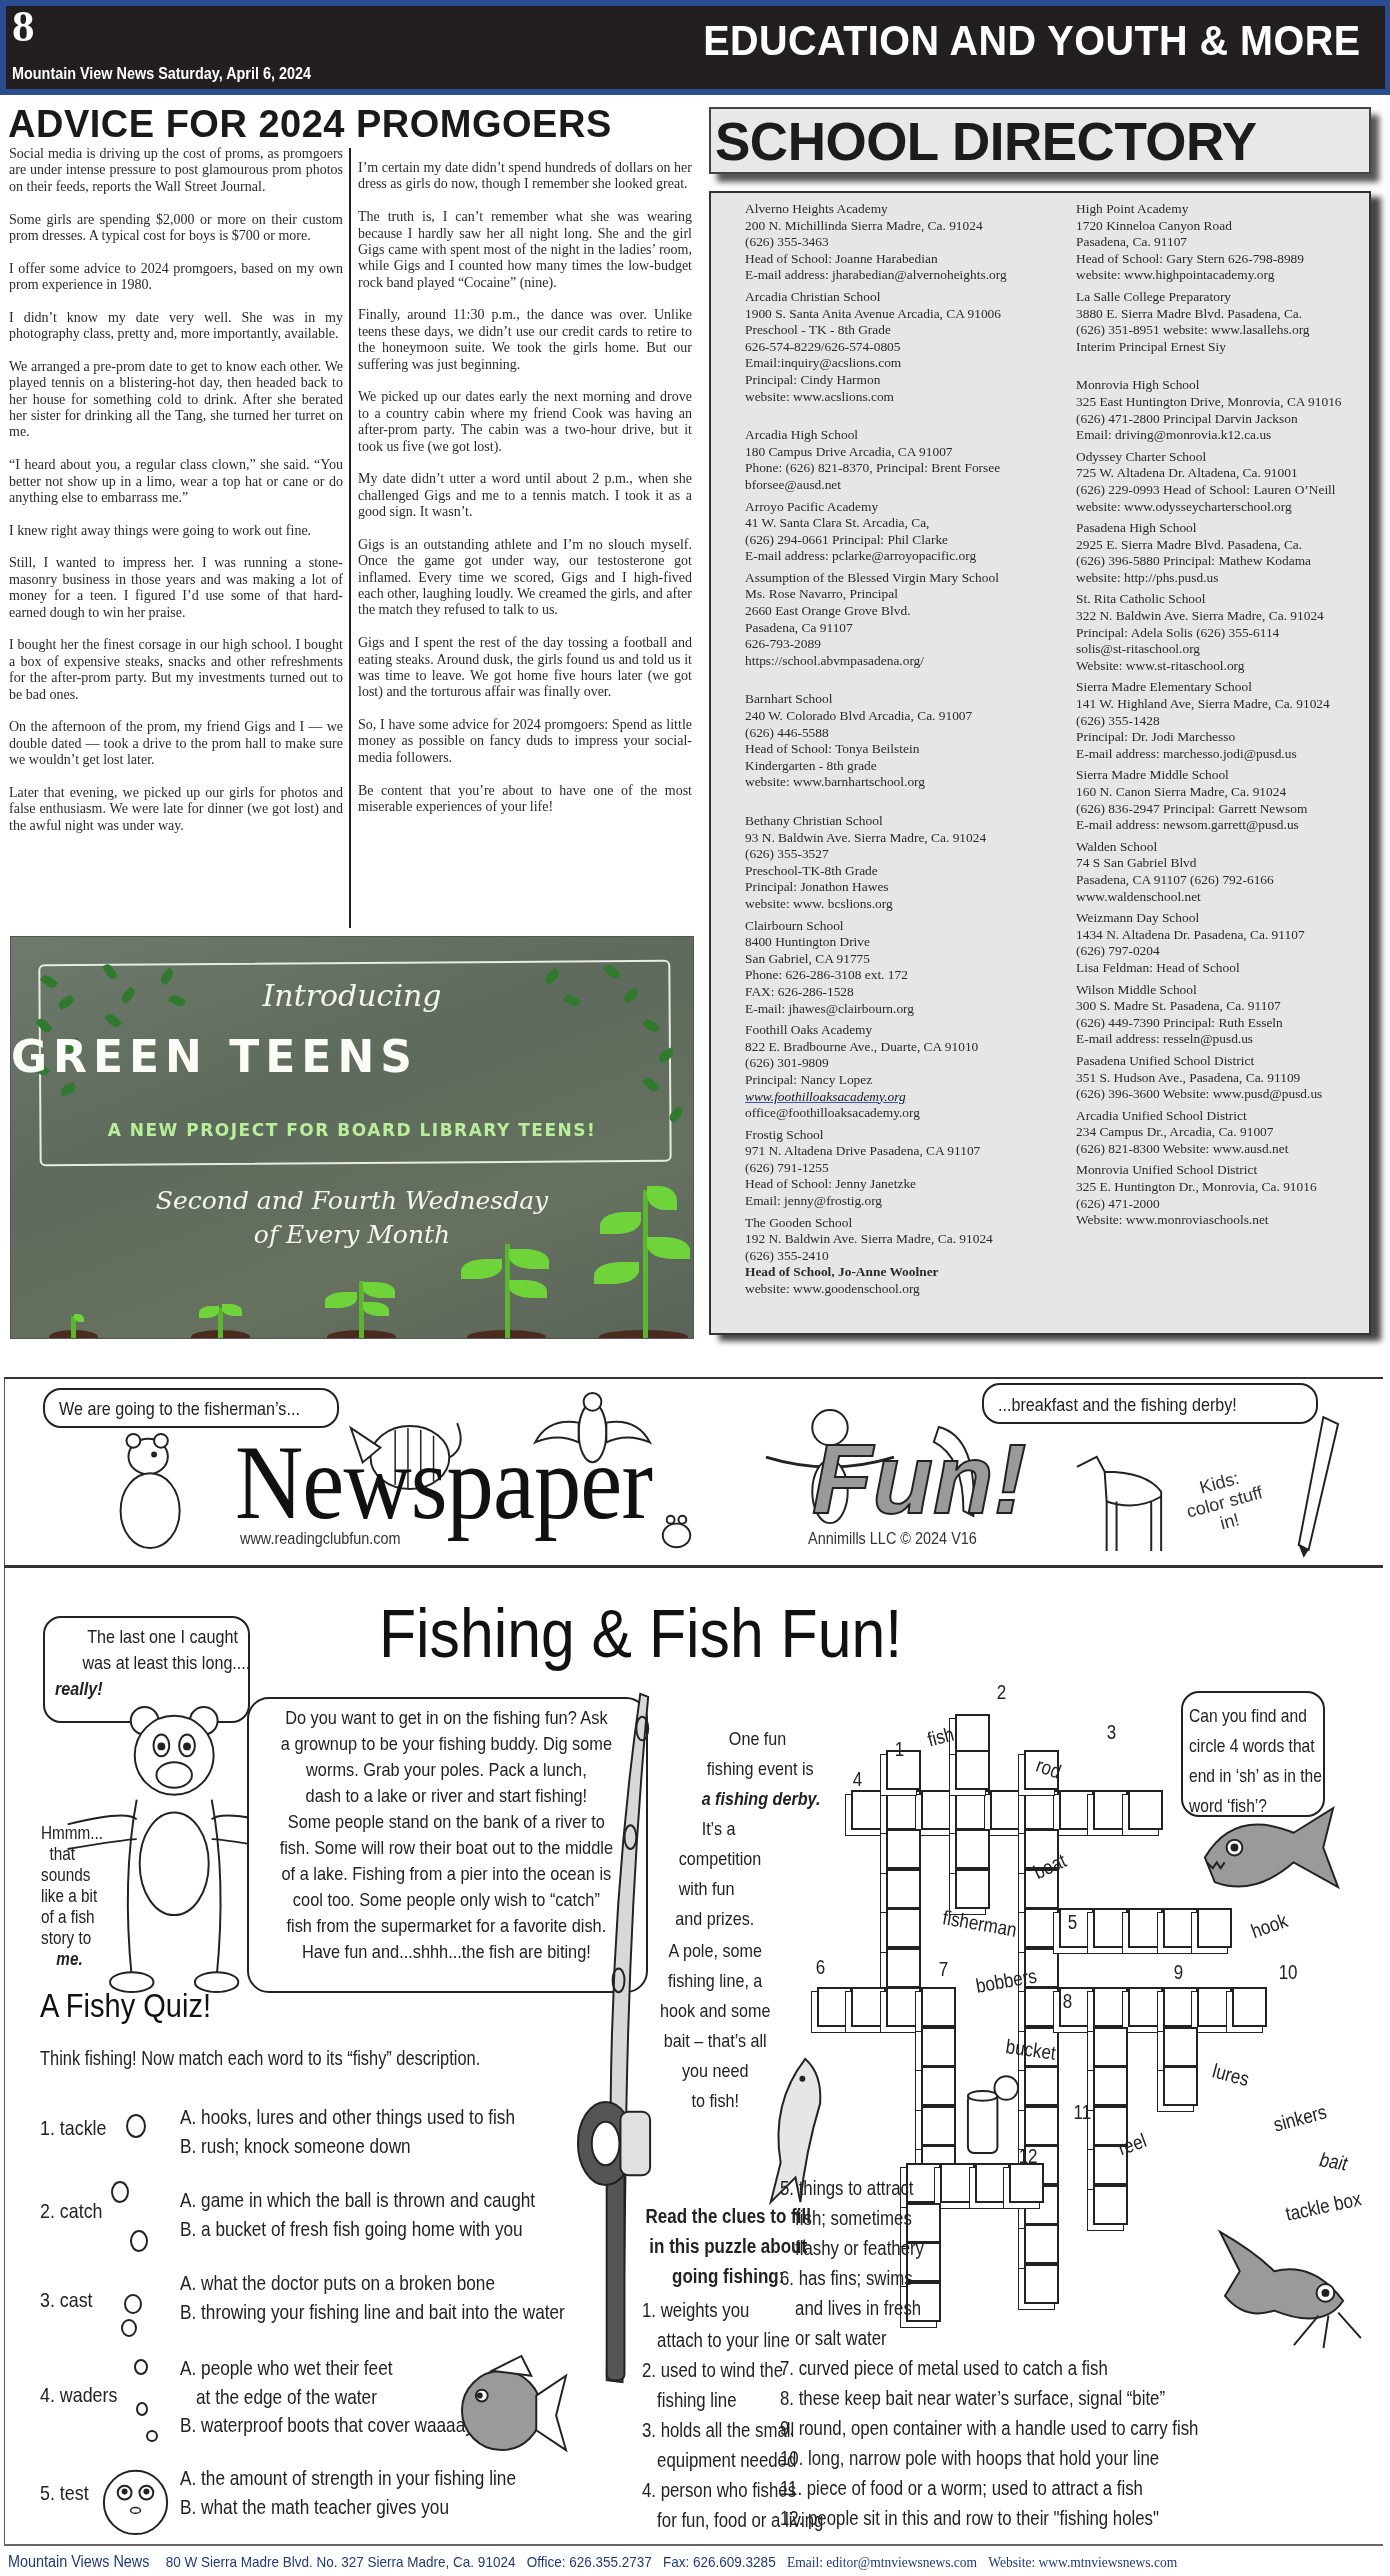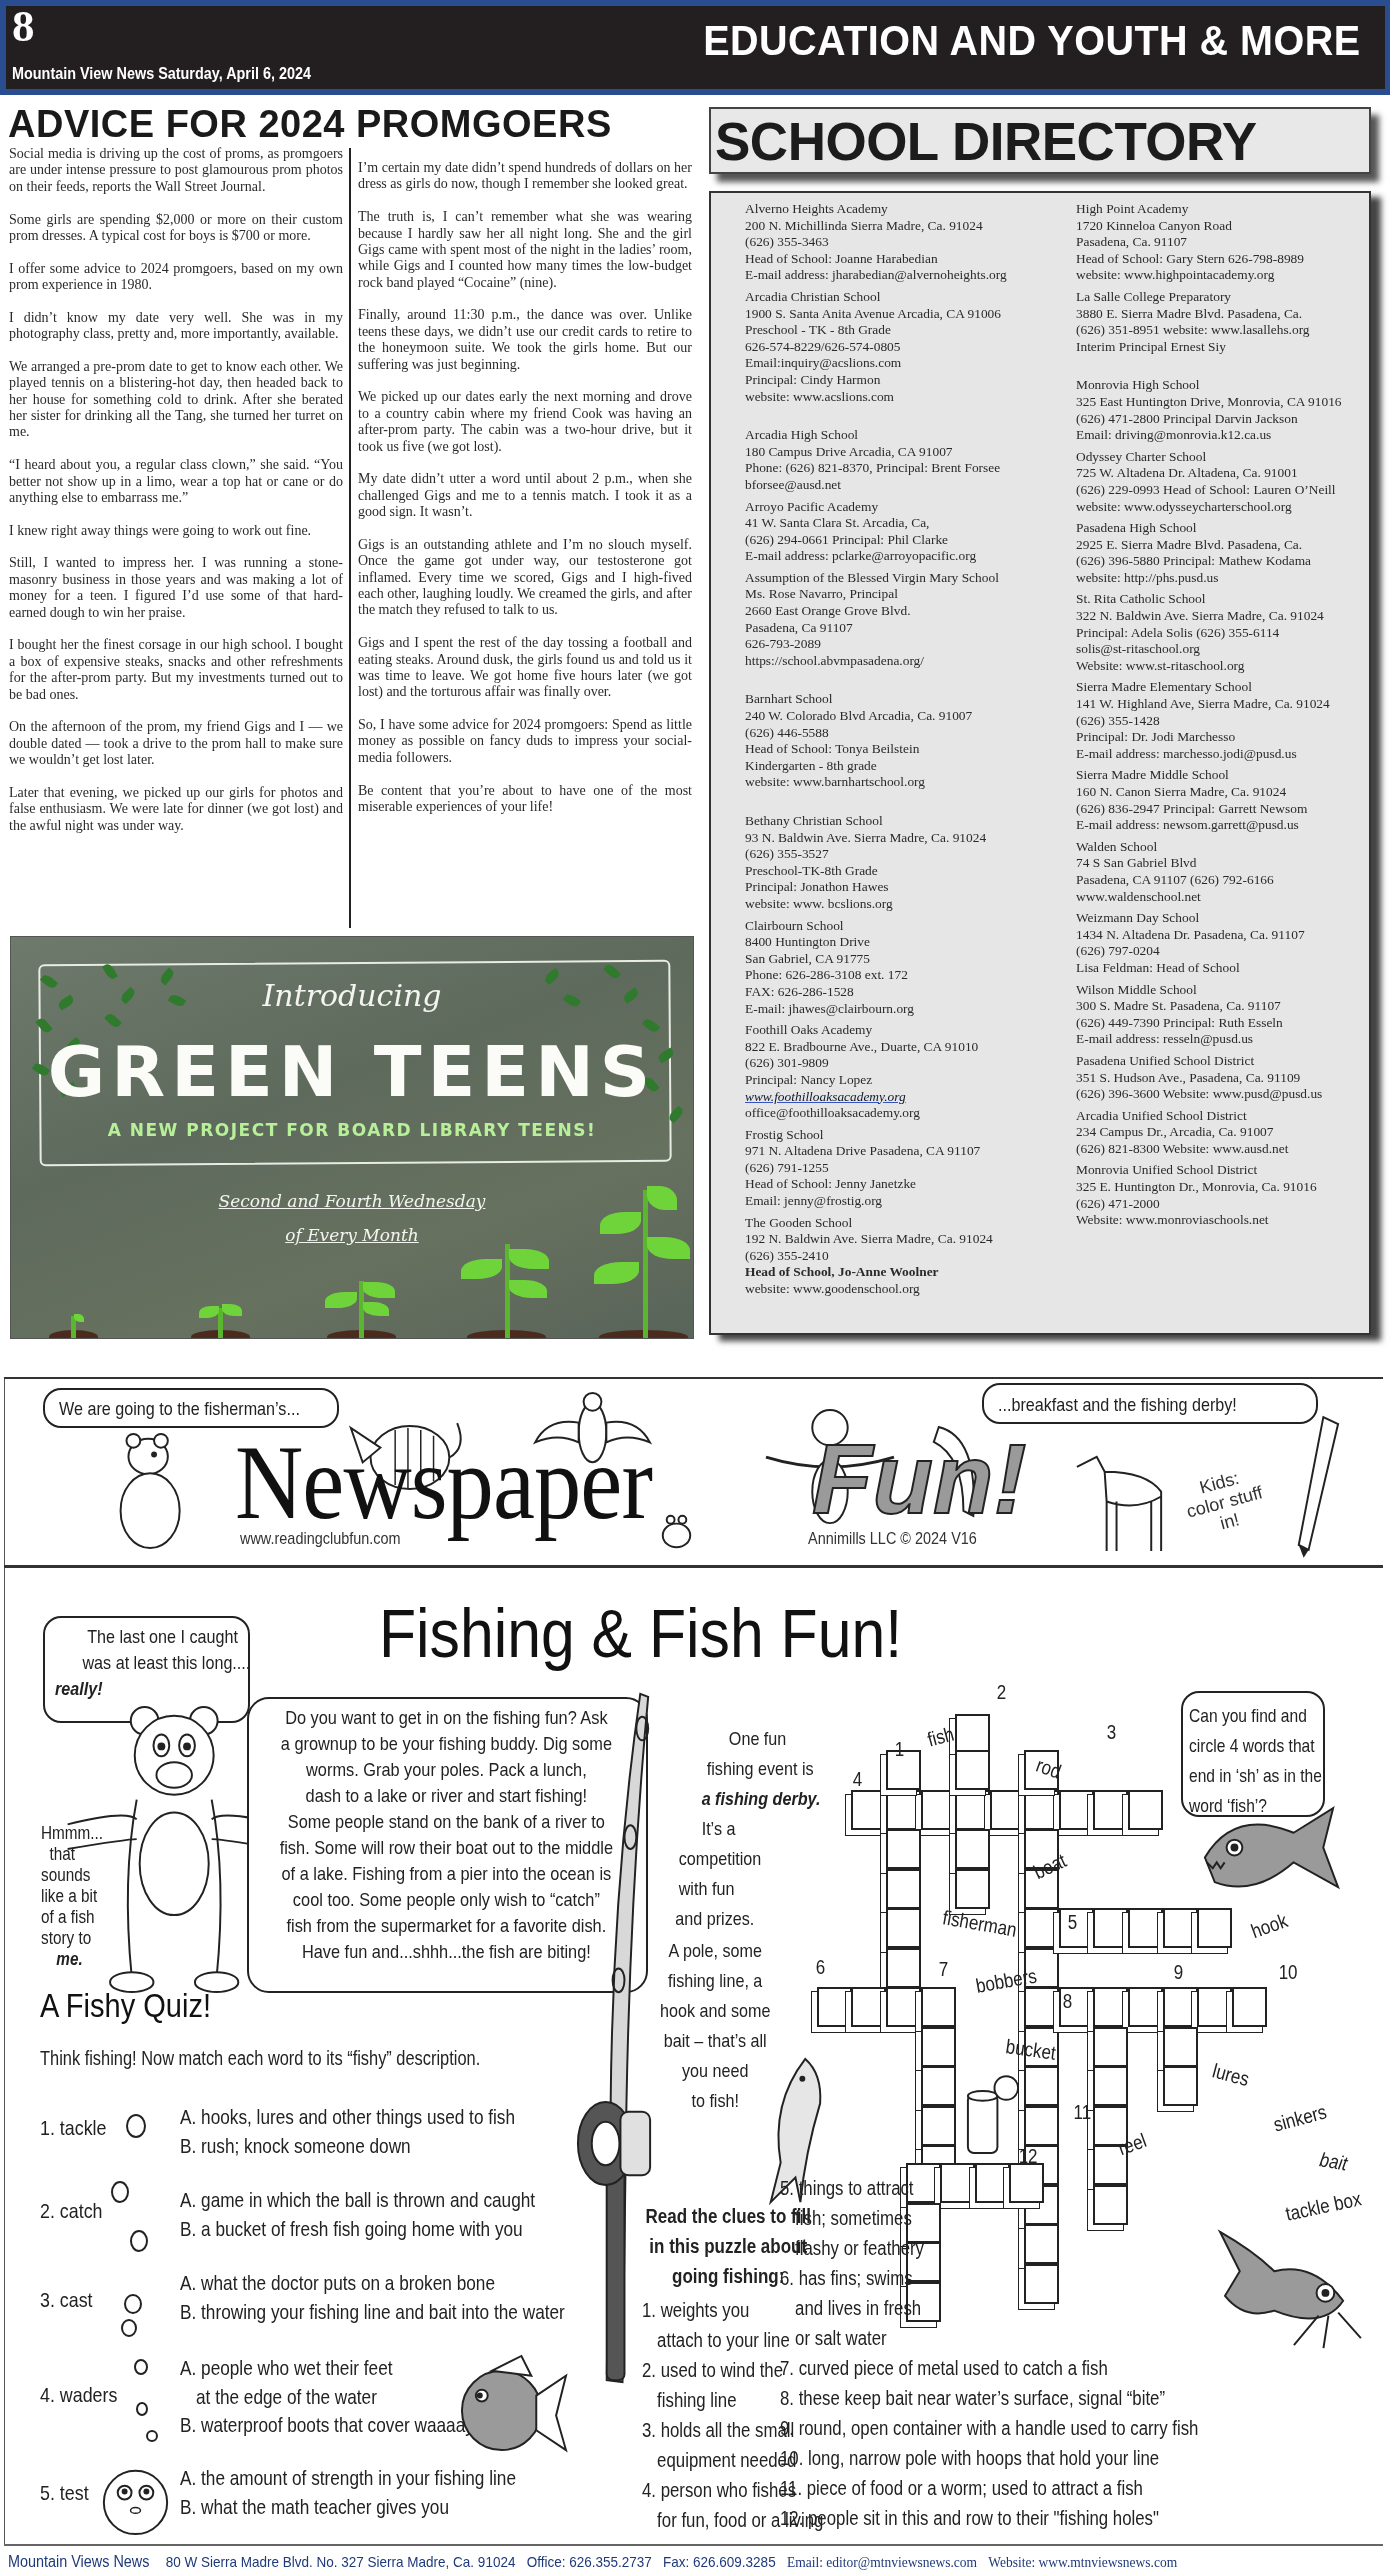--- a/index.html
+++ b/index.html
@@ -18,23 +18,23 @@
   .article-col { position: absolute; top: 146px; font-size: 14px; line-height: 16.4px; text-align: justify; color: #2a2a2a; }
   .article-col p { margin-bottom: 16.3px; }
   .col1 { left: 9px; width: 334px; }
   .col2 { left: 358px; width: 334px; top: 160px; }
   .col-rule { position: absolute; left: 349px; top: 148px; width: 2px; height: 780px; background: #222; }
 
   
   .green-teens { position: absolute; left: 10px; top: 936px; width: 684px; height: 403px; background: linear-gradient(160deg, #6e7a6b 0%, #5e6a5c 40%, #66715f 70%, #59645a 100%); overflow: hidden; border: 1px solid #555; }
   .gt-sign { position: absolute; left: 28px; top: 25px; width: 632px; height: 202px; border: 2px solid #e8ece4; border-radius: 6px; transform: rotate(-0.4deg); }
   .gt-intro { position: absolute; width: 100%; top: 41px; text-align: center; font-family: "DejaVu Serif", serif; font-style: italic; font-size: 30px; color: #f4f4f0; }
-  .gt-title { position: absolute; width: 100%; top: 94px; text-align: center; font-family: "DejaVu Sans", sans-serif; font-weight: bold; font-size: 70px; color: #fbfbf7; letter-spacing: 6px; }
+  .gt-title { position: absolute; width: 100%; top: 94px; text-align: left; font-family: "DejaVu Sans", sans-serif; font-weight: bold; font-size: 44px; color: #fbfbf7; letter-spacing: 6px; }
   .gt-sub { position: absolute; width: 100%; top: 176px; text-align: center; font-family: "DejaVu Sans", sans-serif; font-weight: bold; font-size: 17px; color: #b8f09a; letter-spacing: 1.5px; margin-top: 7px; }
-  .gt-when { position: absolute; width: 100%; top: 247px; text-align: center; font-family: "DejaVu Serif", serif; font-style: italic; font-size: 17px; line-height: 34px; color: #f4f4f0; text-decoration: underline; }
+  .gt-when { position: absolute; width: 100%; top: 247px; text-align: center; font-family: "DejaVu Serif", serif; font-style: italic; font-size: 25px; line-height: 34px; color: #f4f4f0; }
   .leaf { position: absolute; width: 16px; height: 9px; background: #2f7a2d; border-radius: 50% 0 50% 0; }
   .sprout-stem { position: absolute; bottom: 0; width: 5px; background: #5cb52e; }
   .sprout-leaf { position: absolute; background: #6fd33a; border-radius: 0 60% 0 60%; }
   .soil { position: absolute; bottom: -6px; height: 14px; background: #4a2b1e; border-radius: 50% 50% 0 0; }
 
   
   .dir-header { position: absolute; left: 709px; top: 107px; width: 662px; height: 67px; background: #e8e8e8; border: 2px solid #444; box-shadow: 8px 8px 6px #555; }
   .dir-header span { position: absolute; left: 4px; top: 2px; font-family: "Liberation Sans", sans-serif; font-size: 53px; font-weight: bold; letter-spacing: -0.5px; color: #1c1c1c; }
   .dir-box { position: absolute; left: 709px; top: 191px; width: 662px; height: 1144px; background: #e6e6e6; border: 2px solid #333; box-shadow: 10px 6px 6px #444; }
   .dir-col { position: absolute; top: 8px; font-size: 13.4px; line-height: 16.6px; color: #2a2a2a; margin-left: 24px; }

